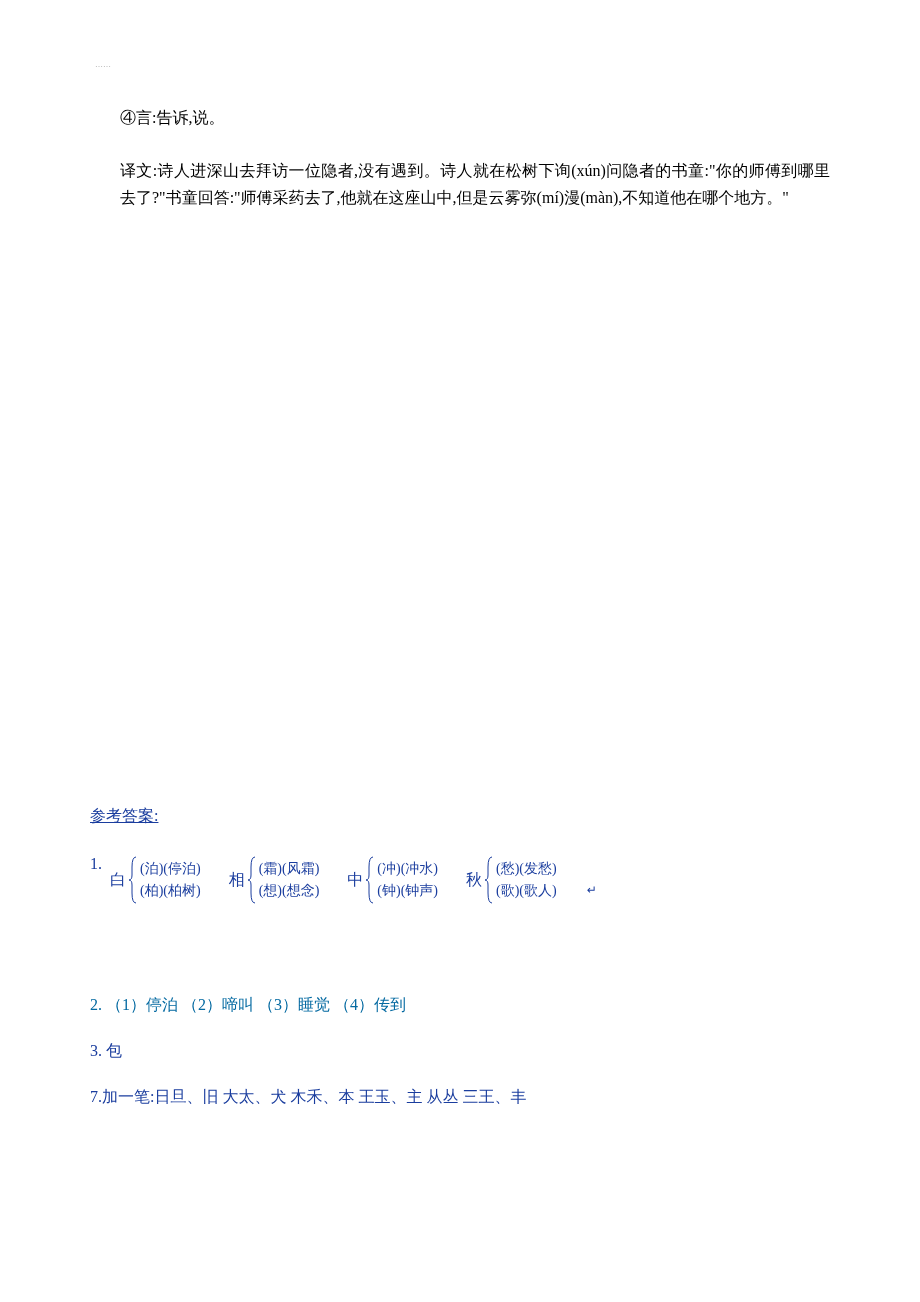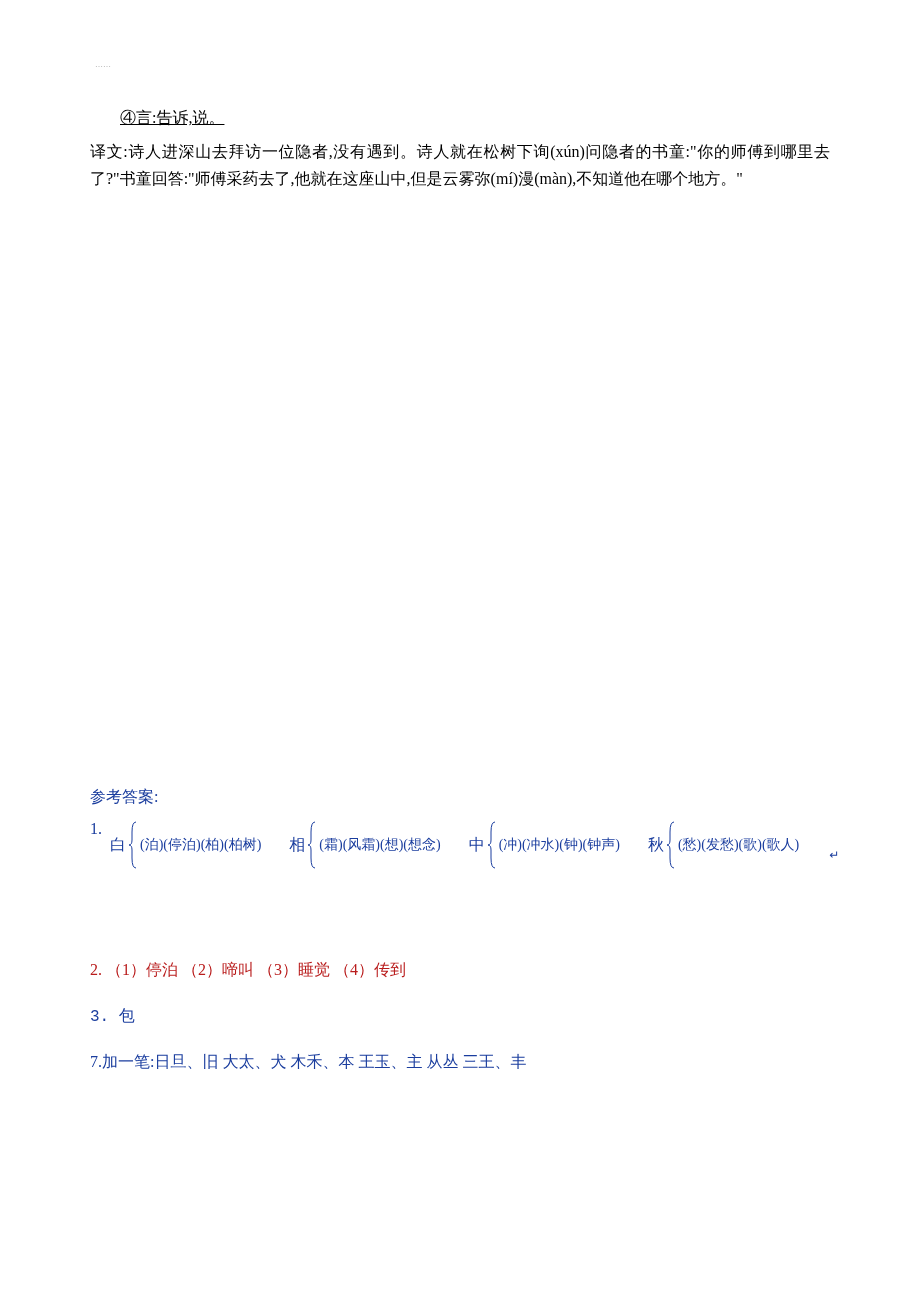--- a/index.html
+++ b/index.html
@@ -17,35 +17,36 @@
       padding: 60px 90px 60px 90px;
       position: relative;
     }
     .dots {
       font-size: 8px;
       color: #999;
       margin-bottom: 35px;
       margin-left: 5px;
     }
     .para-1 {
-      margin-bottom: 5px;
+      margin-bottom: 24px;
       margin-left: 30px;
       line-height: 1.8;
-      text-decoration: underline;
     }
     .para-2 {
+      margin-left: 30px;
       line-height: 1.7;
       text-align: justify;
     }
     .big-gap {
       height: 595px;
     }
     .answer-title {
       color: #1a3d9e;
-      margin-bottom: 12px;
+      margin-bottom: 28px;
+      text-decoration: underline;
     }
     .answer-1 {
       color: #1a3d9e;
       display: flex;
       align-items: flex-start;
       margin-bottom: 50px;
     }
     .answer-1-num {
       margin-right: 8px;
       margin-top: 0px;
@@ -61,42 +62,41 @@
     .brace {
       display: flex;
       align-items: center;
     }
     .brace-svg {
       width: 12px;
       height: 50px;
     }
     .brace-items {
       display: flex;
-      flex-direction: row;
+      flex-direction: column;
       font-size: 14px;
       line-height: 1.6;
     }
     .brace-items span {
       white-space: nowrap;
     }
     .enter-sym {
       color: #1a3d9e;
       font-size: 12px;
       margin-left: 2px;
       align-self: center;
       margin-top: 20px;
     }
     .answer-2 {
-      color: #b91c1c;
+      color: #0369a1;
       margin-bottom: 25px;
     }
     .answer-3 {
       color: #1a3d9e;
       margin-bottom: 25px;
-      font-family: Liberation Mono, monospace;
     }
     .answer-4 {
       color: #1a3d9e;
     }
     .underline {
     }
   </style>
 </head>
 <body>
 

